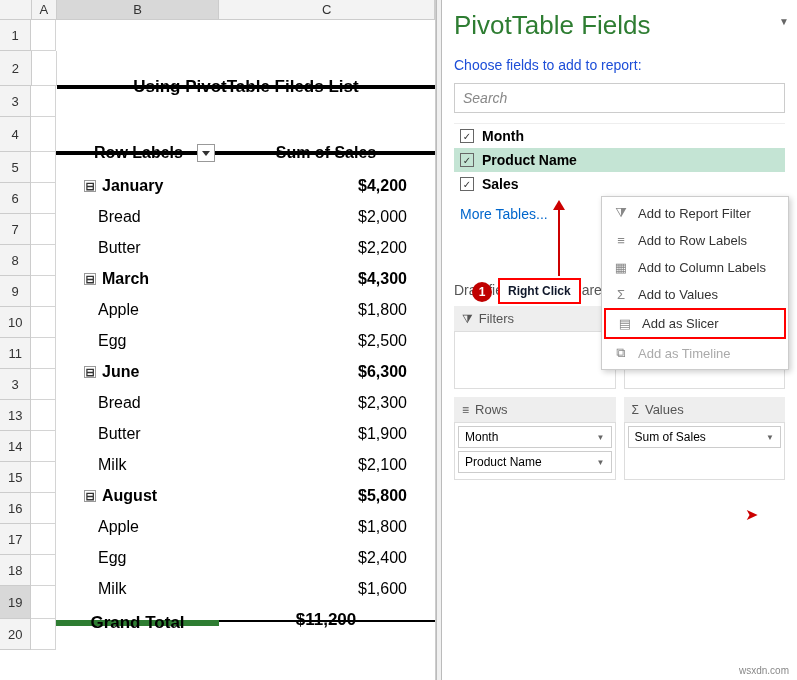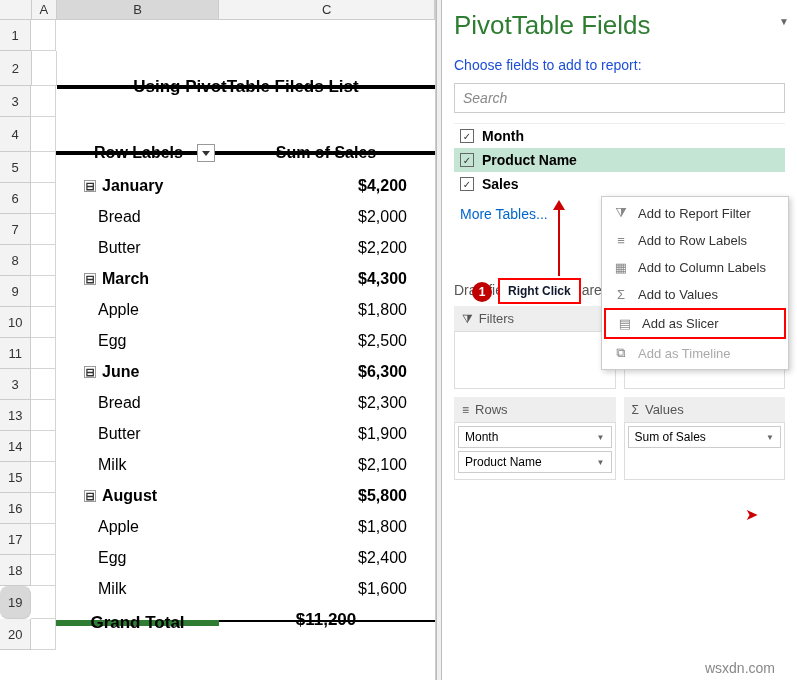--- a/index.html
+++ b/index.html
@@ -31,21 +31,21 @@
     
     .data-cell { border-left: 2px solid #000; border-right: 2px solid #000; font-size: 16px; display: flex; align-items: center; height: 100%; padding: 0 26px; }
     .data-cell.b { border-right: none; }
     .data-cell.c { border-left: none; justify-content: flex-end; }
     .grp-row .data-cell { font-weight: bold; }
     .grp-row .data-cell.b::before { content: "⊟"; font-size: 11px; margin-right: 6px; color: #333; border: 1px solid #999; width: 10px; height: 10px; display: inline-flex; align-items: center; justify-content: center; line-height: 1; }
     .sub-row .data-cell.b { padding-left: 40px; }
     .total-row .data-cell { font-weight: bold; border-bottom: 2px solid #000; font-size: 17px; justify-content: center; text-align: center; }
     .total-row .data-cell.c { justify-content: center; }
     .total-row .data-cell.b { border: 3px solid #2e7d32; background: #fff; }
-    .row.r19 .row-h { background: #d8d8d8; border-radius: 8px; }
+    .row.r19 .row-h { background: #d8d8d8; }
     
     .divider { width: 6px; background: #f0f0f0; border-left: 1px solid #bbb; border-right: 1px solid #bbb; }
     
     .pane { flex: 1; padding: 10px 12px; background: #fff; position: relative; }
     .pane-title { font-size: 26px; color: #2e7d32; font-weight: 400; margin-bottom: 16px; }
     .pane-close { position: absolute; right: 8px; top: 12px; color: #666; }
     .pane-close::after { content: "▼"; font-size: 10px; }
     .pane-sub { color: #1d4ed8; font-size: 14px; margin-bottom: 10px; }
     .search-box { border: 1px solid #ccc; padding: 6px 8px; color: #888; font-style: italic; margin-bottom: 10px; font-size: 14px; }
     .fields { border-top: 1px solid #eee; }
@@ -73,21 +73,21 @@
     .areas-label { color: #555; font-size: 14px; margin-top: 60px; margin-bottom: 8px; }
     .areas { display: grid; grid-template-columns: 1fr 1fr; gap: 8px; }
     .area { }
     .area-h { background: #eee; padding: 5px 8px; font-size: 13px; color: #555; display: flex; align-items: center; }
     .area-h .ai { margin-right: 6px; font-size: 12px; }
     .area-box { border: 1px solid #ddd; min-height: 58px; padding: 3px; }
     .area-tag { background: #fff; border: 1px solid #ccc; padding: 3px 6px; font-size: 12px; margin-bottom: 3px; display: flex; justify-content: space-between; align-items: center; }
     .area-tag::after { content: "▼"; font-size: 8px; color: #666; }
     
     .cursor { position: absolute; left: 745px; top: 505px; font-size: 16px; color: #c00; }
-    .watermark { position: absolute; right: 22px; bottom: 4px; font-size: 14px; color: #888; }
+    .watermark { position: absolute; right: 8px; bottom: 4px; font-size: 10px; color: #888; }
   </style>
 </head>
 <body>
 
 <div class="container">
   <div class="sheet">
     <div class="col-headers">
       <div class="col-h rh"></div>
       <div class="col-h a">A</div>
       <div class="col-h b">B</div>

